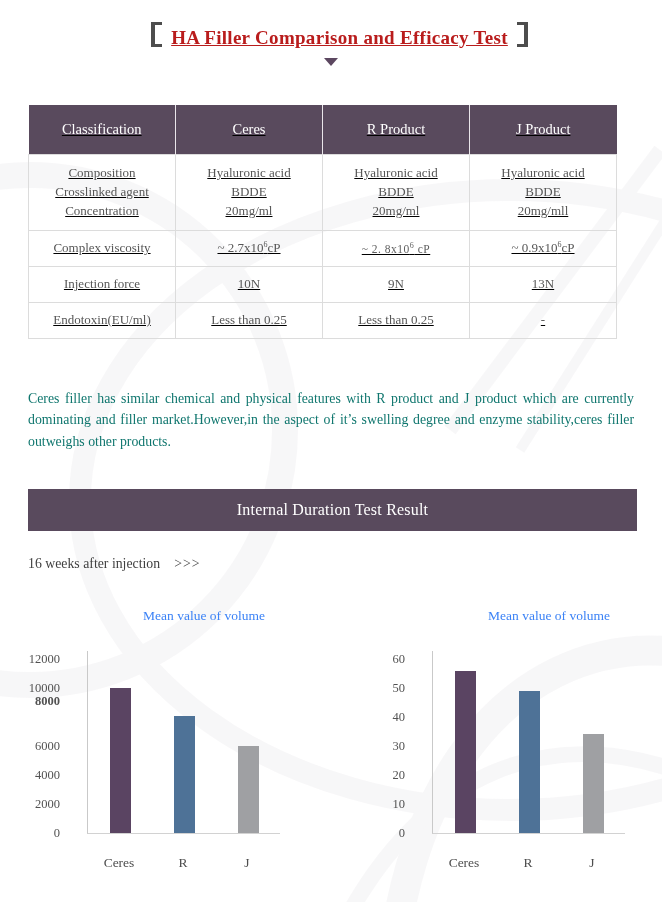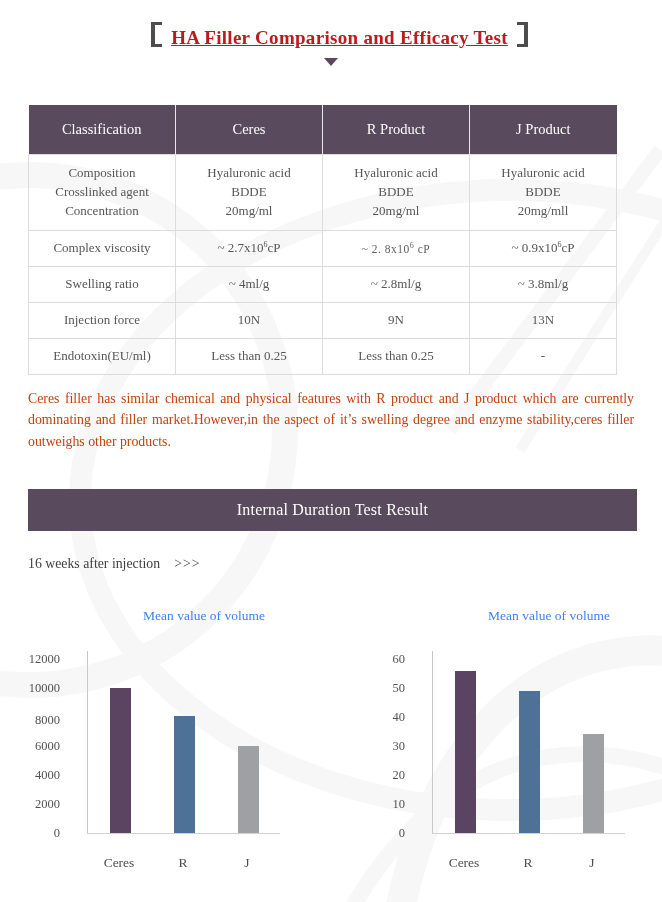--- a/index.html
+++ b/index.html
@@ -37,21 +37,21 @@
     width: 0; height: 0;
     border-left: 7px solid transparent;
     border-right: 7px solid transparent;
     border-top: 8px solid #5c4760;
   }
 
   
   table.cmp {
     position: absolute; left: 28px; top: 105px;
     width: 589px;
-    border-collapse: collapse; table-layout: fixed;
+    border-collapse: collapse; table-layout: fixed; text-decoration: underline;
   }
   table.cmp th {
     background: #594a5d; color: #ffffff;
     font-weight: normal; font-size: 14.5px;
     height: 47px;
     border-right: 1px solid #eae6ea;
   }
   table.cmp th:last-child { border-right: none; }
   table.cmp td {
     border: 1px solid #dcdcdc;
@@ -61,21 +61,21 @@
     line-height: 1.45;
   }
   table.cmp tr.tall td { height: 73px; }
   table.cmp td.small-font { font-size: 11.5px; color: #606060; letter-spacing: 0.5px; }
   sup { font-size: 8px; }
 
   
   .summary {
     position: absolute; left: 28px; top: 388px; width: 606px;
     font-size: 13.8px; line-height: 1.55;
-    color: #c2410c;
+    color: #0f766e;
     text-align: justify;
   }
 
   
   .banner {
     position: absolute; left: 28px; top: 489px;
     width: 609px; height: 42px;
     background: #594a5d;
     color: #ffffff;
     display: flex; align-items: center; justify-content: center;
@@ -172,26 +172,20 @@
             <div>20mg/mll</div>
           </td>
         </tr>
         <tr>
           <td>Complex viscosity</td>
           <td><span>~ 2.7x10</span><sup>6</sup><span>cP</span></td>
           <td class="small-font"><span>~ 2. 8x10</span><sup>6</sup><span> cP</span></td>
           <td><span>~ 0.9x10</span><sup>6</sup><span>cP</span></td>
         </tr>
         <tr>
-          <td>Swelling ratio</td>
-          <td>~ 4ml/g</td>
-          <td>~ 2.8ml/g</td>
-          <td>~ 3.8ml/g</td>
-        </tr>
-        <tr>
           <td>Injection force</td>
           <td>10N</td>
           <td>9N</td>
           <td>13N</td>
         </tr>
         <tr>
           <td>Endotoxin(EU/ml)</td>
           <td>Less than 0.25</td>
           <td>Less than 0.25</td>
           <td>-</td>
@@ -207,21 +201,21 @@
       <span>16 weeks after injection</span><span class="arrows">&gt;&gt;&gt;</span>
     </div>
 
     <div class="chart left">
       <div class="chart-title">Mean value of volume</div>
       <div class="chart-ylabels">
           <span class="ytick" style="bottom: 0px;">0</span>
           <span class="ytick" style="bottom: 29px;">2000</span>
           <span class="ytick" style="bottom: 58px;">4000</span>
           <span class="ytick" style="bottom: 87px;">6000</span>
-          <span class="ytick" style="bottom: 113px;">8000</span>
+          <span class="ytick" style="bottom: 132px; font-weight: bold;">8000</span>
           <span class="ytick" style="bottom: 145px;">10000</span>
           <span class="ytick" style="bottom: 174px;">12000</span>
         </div>
       <div class="chart-plot">
           <div class="bar" style="left: 21.5px; height: 145px; background: rgb(90, 68, 98);"></div>
           <div class="bar" style="left: 85.5px; height: 117.45px; background: rgb(78, 114, 151);"></div>
           <div class="bar" style="left: 149.5px; height: 87px; background: rgb(159, 160, 163);"></div>
         </div>
       <div class="chart-xlabels">
           <span class="xtick" style="left: -8px;">Ceres</span>

